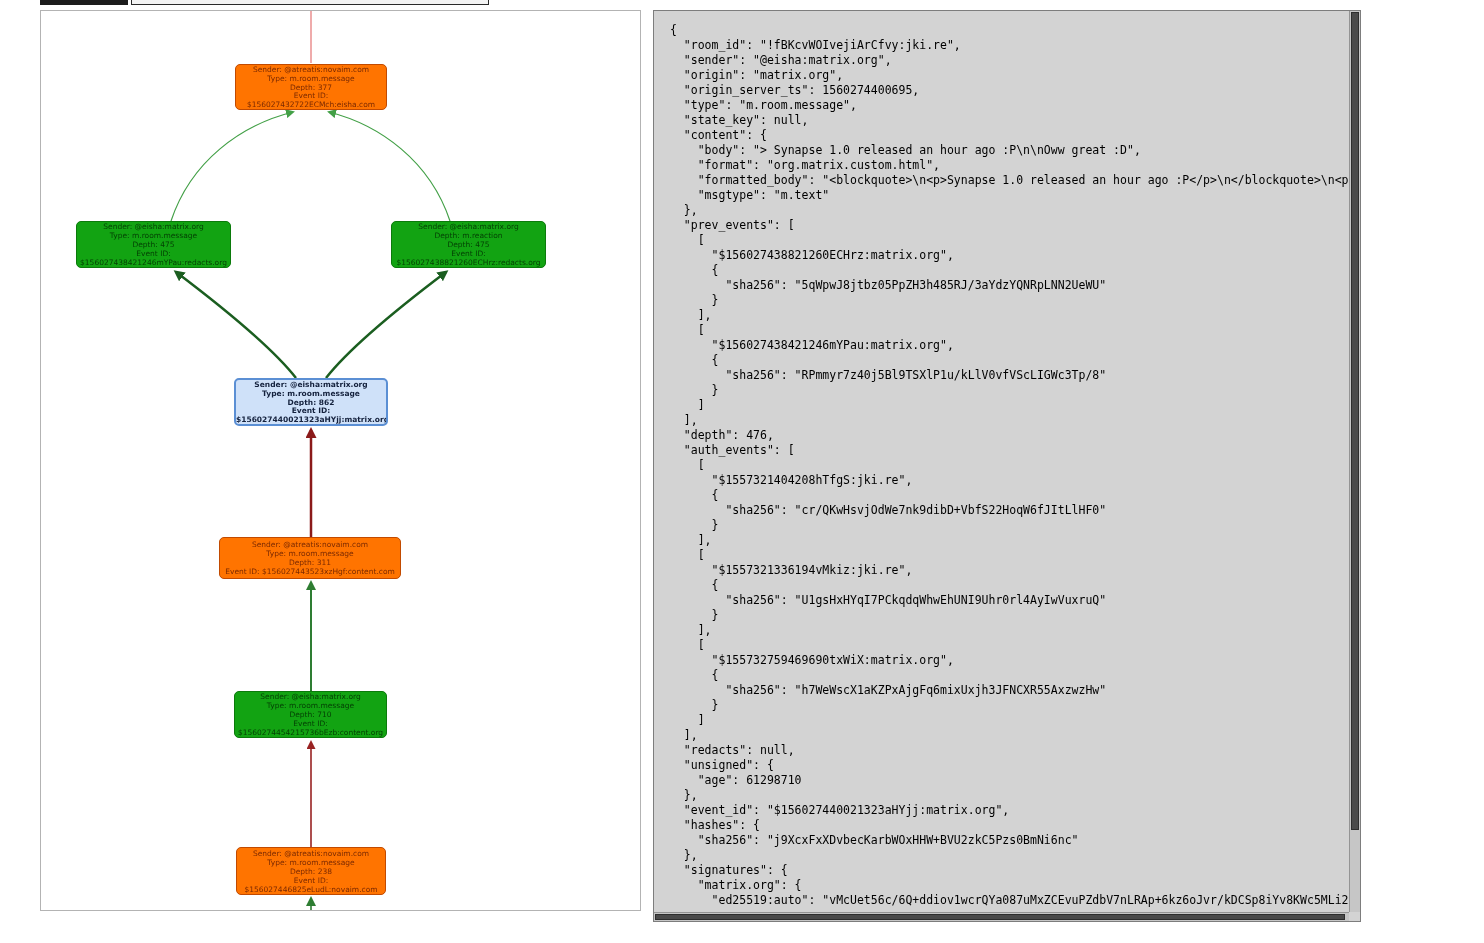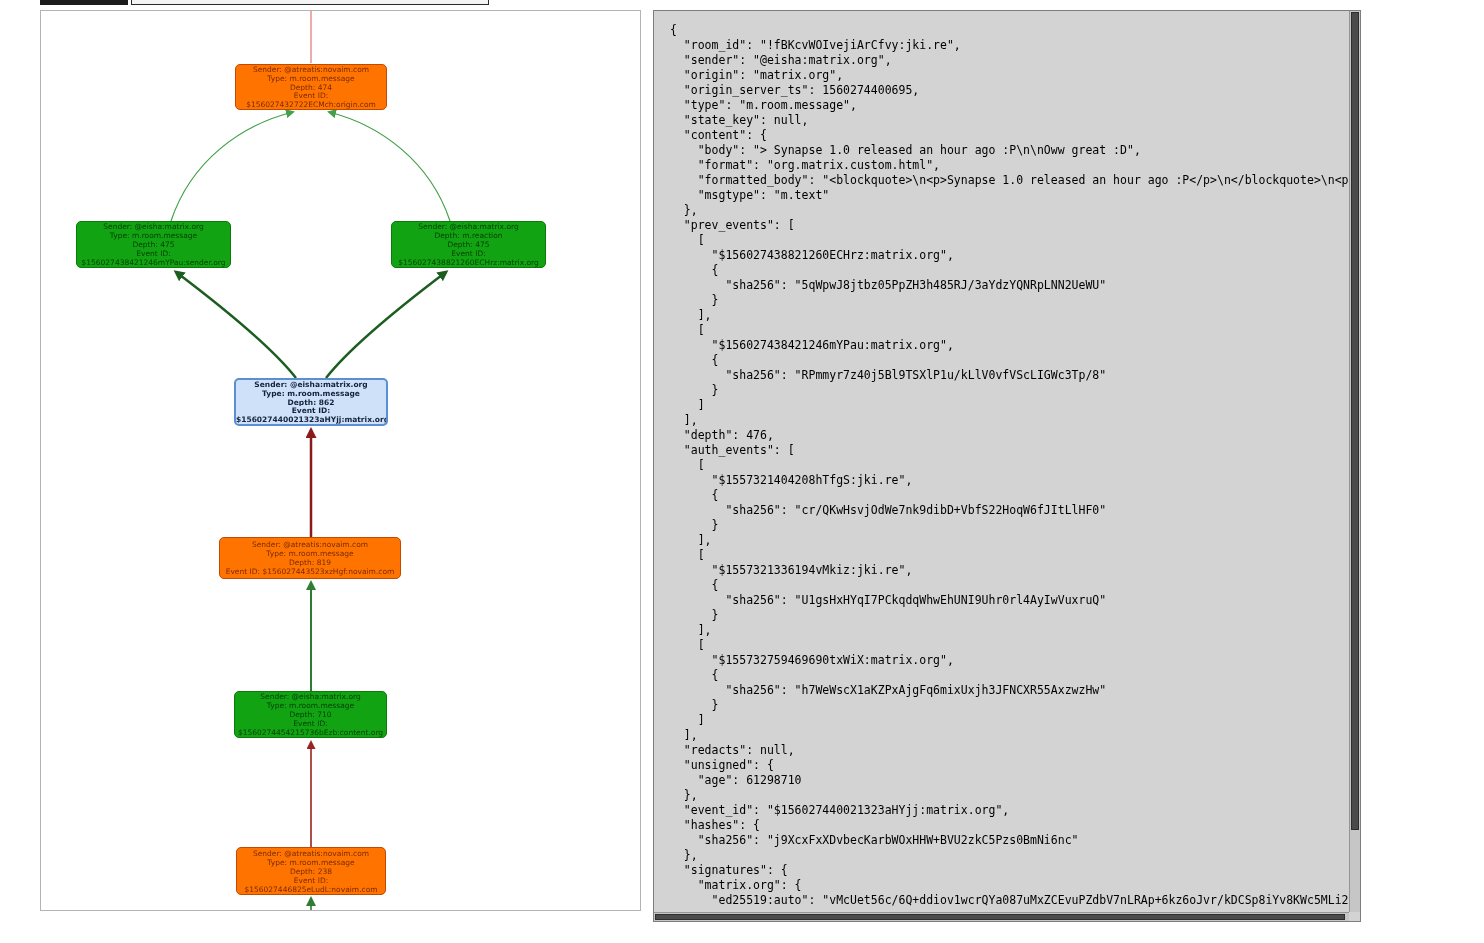--- a/index.html
+++ b/index.html
@@ -68,54 +68,54 @@
       <path d="M285,367 C310,335 360,295 405,261" stroke="#1b5e20" stroke-width="2.5" fill="none" marker-end="url(#ar-dg)"></path>
       <path d="M270,526 L270,419" stroke="#8b1a1a" stroke-width="2.5" fill="none" marker-end="url(#ar-dr)"></path>
       <path d="M270,680 L270,572" stroke="#2e7d32" stroke-width="2" fill="none" marker-end="url(#ar-mg)"></path>
       <path d="M270,836 L270,731" stroke="#992222" stroke-width="1.6" fill="none" marker-end="url(#ar-tr)"></path>
       <path d="M270,899 L270,888" stroke="#2e7d32" stroke-width="1.6" fill="none" marker-end="url(#ar-mg)"></path>
     </svg>
 
     <div class="node orange" style="left:194px; top:53px; width:152px; height:46px;">
       <span>Sender: @atreatis:novaim.com</span>
       <span>Type: m.room.message</span>
-      <span>Depth: 474</span>
-      <span>Event ID:</span>
-      <span>$156027432722ECMch:origin.com</span>
+      <span>Depth: 377</span>
+      <span>Event ID:</span>
+      <span>$156027432722ECMch:eisha.com</span>
     </div>
 
     <div class="node green" style="left:35px; top:210px; width:155px; height:47px;">
       <span>Sender: @eisha:matrix.org</span>
       <span>Type: m.room.message</span>
       <span>Depth: 475</span>
       <span>Event ID:</span>
-      <span>$156027438421246mYPau:sender.org</span>
+      <span>$156027438421246mYPau:redacts.org</span>
     </div>
 
     <div class="node green" style="left:350px; top:210px; width:155px; height:47px;">
       <span>Sender: @eisha:matrix.org</span>
       <span>Depth: m.reaction</span>
       <span>Depth: 475</span>
       <span>Event ID:</span>
-      <span>$156027438821260ECHrz:matrix.org</span>
+      <span>$156027438821260ECHrz:redacts.org</span>
     </div>
 
     <div class="node blue" style="left:193px; top:367px; width:154px; height:48px;">
       <span>Sender: @eisha:matrix.org</span>
       <span>Type: m.room.message</span>
       <span>Depth: 862</span>
       <span>Event ID:</span>
       <span>$156027440021323aHYjj:matrix.org</span>
     </div>
 
     <div class="node orange" style="left:178px; top:526px; width:182px; height:42px;">
       <span>Sender: @atreatis:novaim.com</span>
       <span>Type: m.room.message</span>
-      <span>Depth: 819</span>
-      <span>Event ID: $156027443523xzHgf:novaim.com</span>
+      <span>Depth: 311</span>
+      <span>Event ID: $156027443523xzHgf:content.com</span>
       <span></span>
     </div>
 
     <div class="node green" style="left:193px; top:680px; width:153px; height:47px;">
       <span>Sender: @eisha:matrix.org</span>
       <span>Type: m.room.message</span>
       <span>Depth: 710</span>
       <span>Event ID:</span>
       <span>$1560274454215736bEzb:content.org</span>
     </div>

